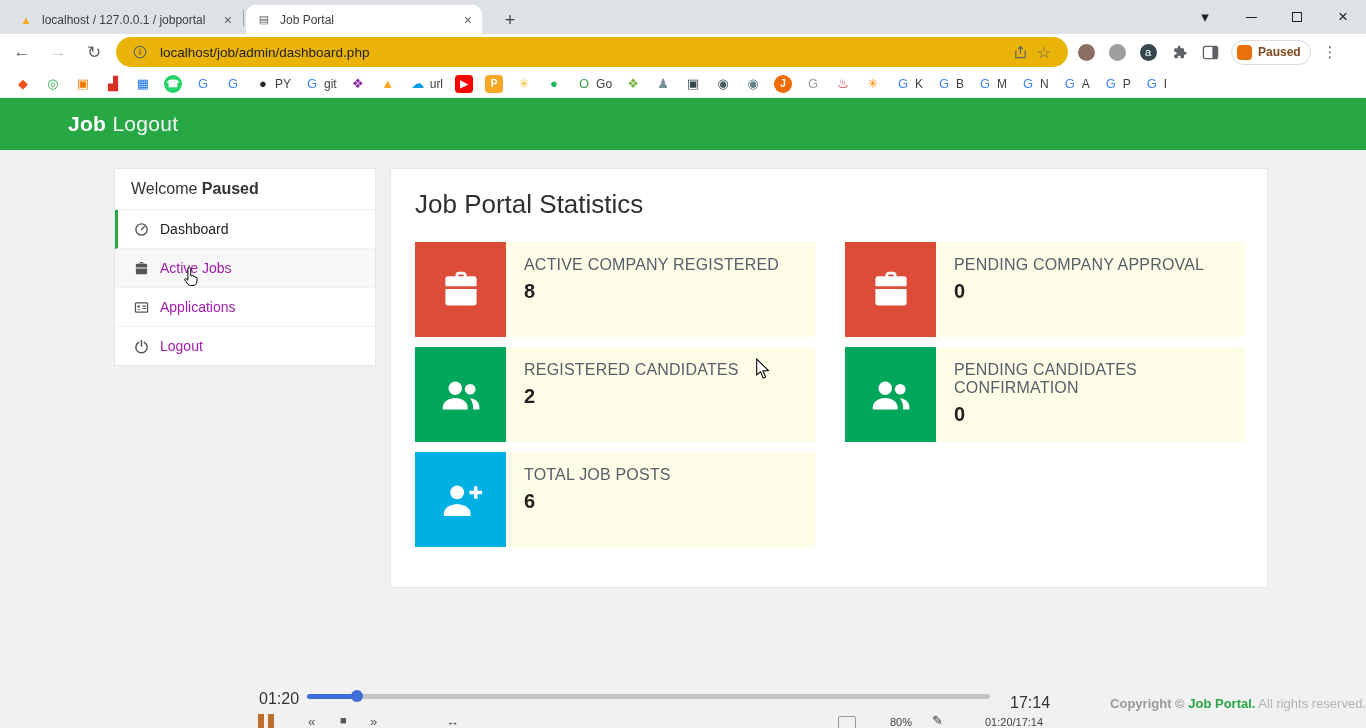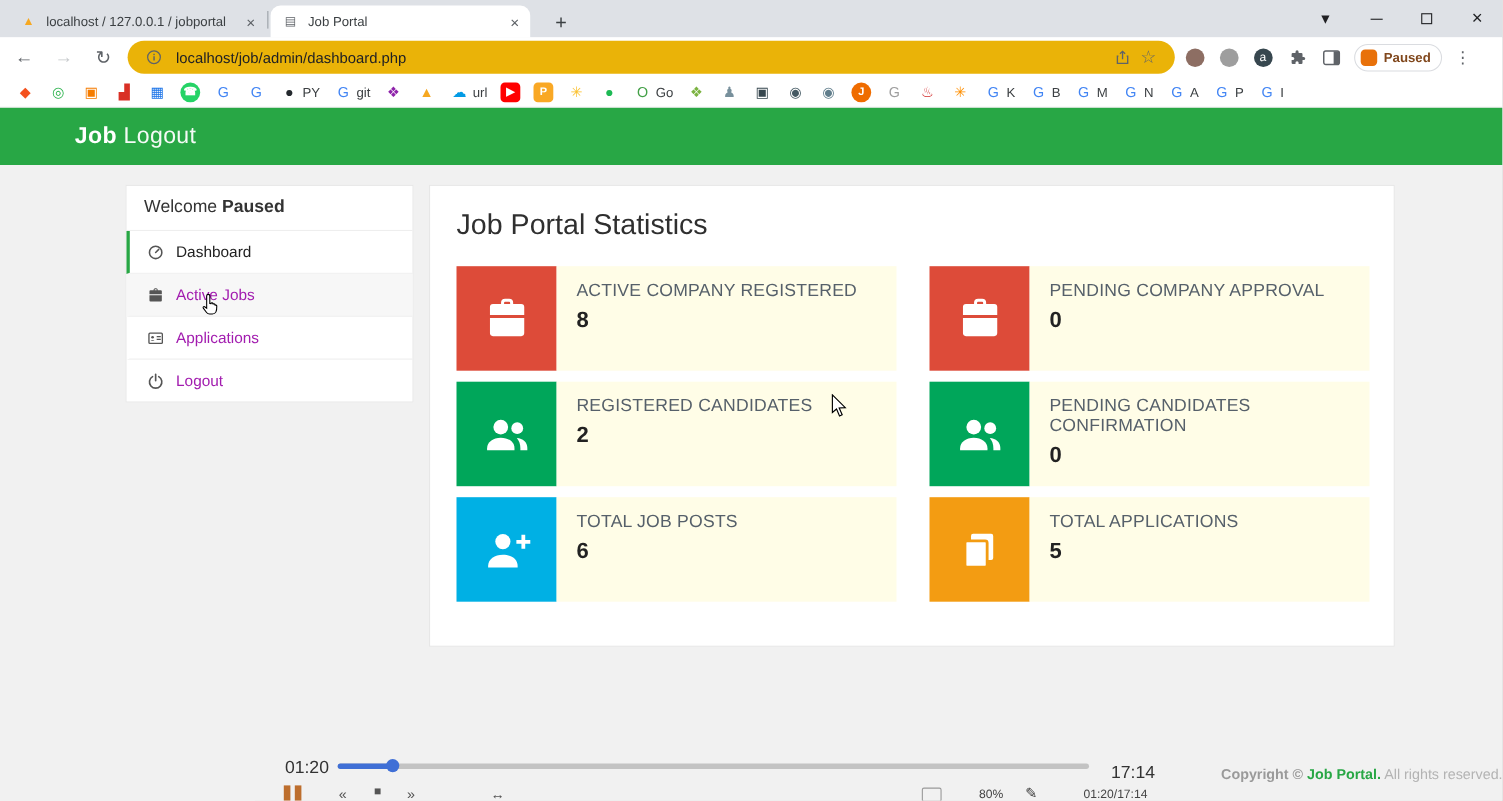--- a/index.html
+++ b/index.html
@@ -398,32 +398,20 @@
                 <path d="M3 19.5c0-3.2 3.1-5.3 7-5.3s7 2.1 7 5.3v.8H3v-.8z"></path>
                 <path d="M18.8 4.8h1.8v2.4H23V9h-2.4v2.4h-1.8V9h-2.4V7.2h2.4z"></path>
               </svg>
           </div>
           <div class="stat-body">
             <div class="stat-label">TOTAL JOB POSTS</div>
             <div class="stat-value">6</div>
           </div>
         </div>
 
-        <div class="stat">
-          <div class="icon-box" style="background: rgb(243, 156, 18);">
-            <svg width="44" height="44" viewBox="0 0 24 24">
-                <rect x="7.5" y="4" width="11" height="13" rx="1" fill="#fff"></rect>
-                <rect x="4.5" y="7.5" width="11" height="13" rx="1" fill="#fff" stroke="#f39c12" stroke-width="1.4"></rect>
-              </svg>
-          </div>
-          <div class="stat-body">
-            <div class="stat-label">TOTAL APPLICATIONS</div>
-            <div class="stat-value">5</div>
-          </div>
-        </div>
 
       </div>
     </div>
 
     <div class="footer">
       <span class="f-pre">Copyright © </span><span class="f-brand">Job Portal.</span><span class="f-suf"> All rights reserved.</span>
     </div>
   </div>
 
   <span class="p-time" style="left:259px;top:690px">01:20</span>

